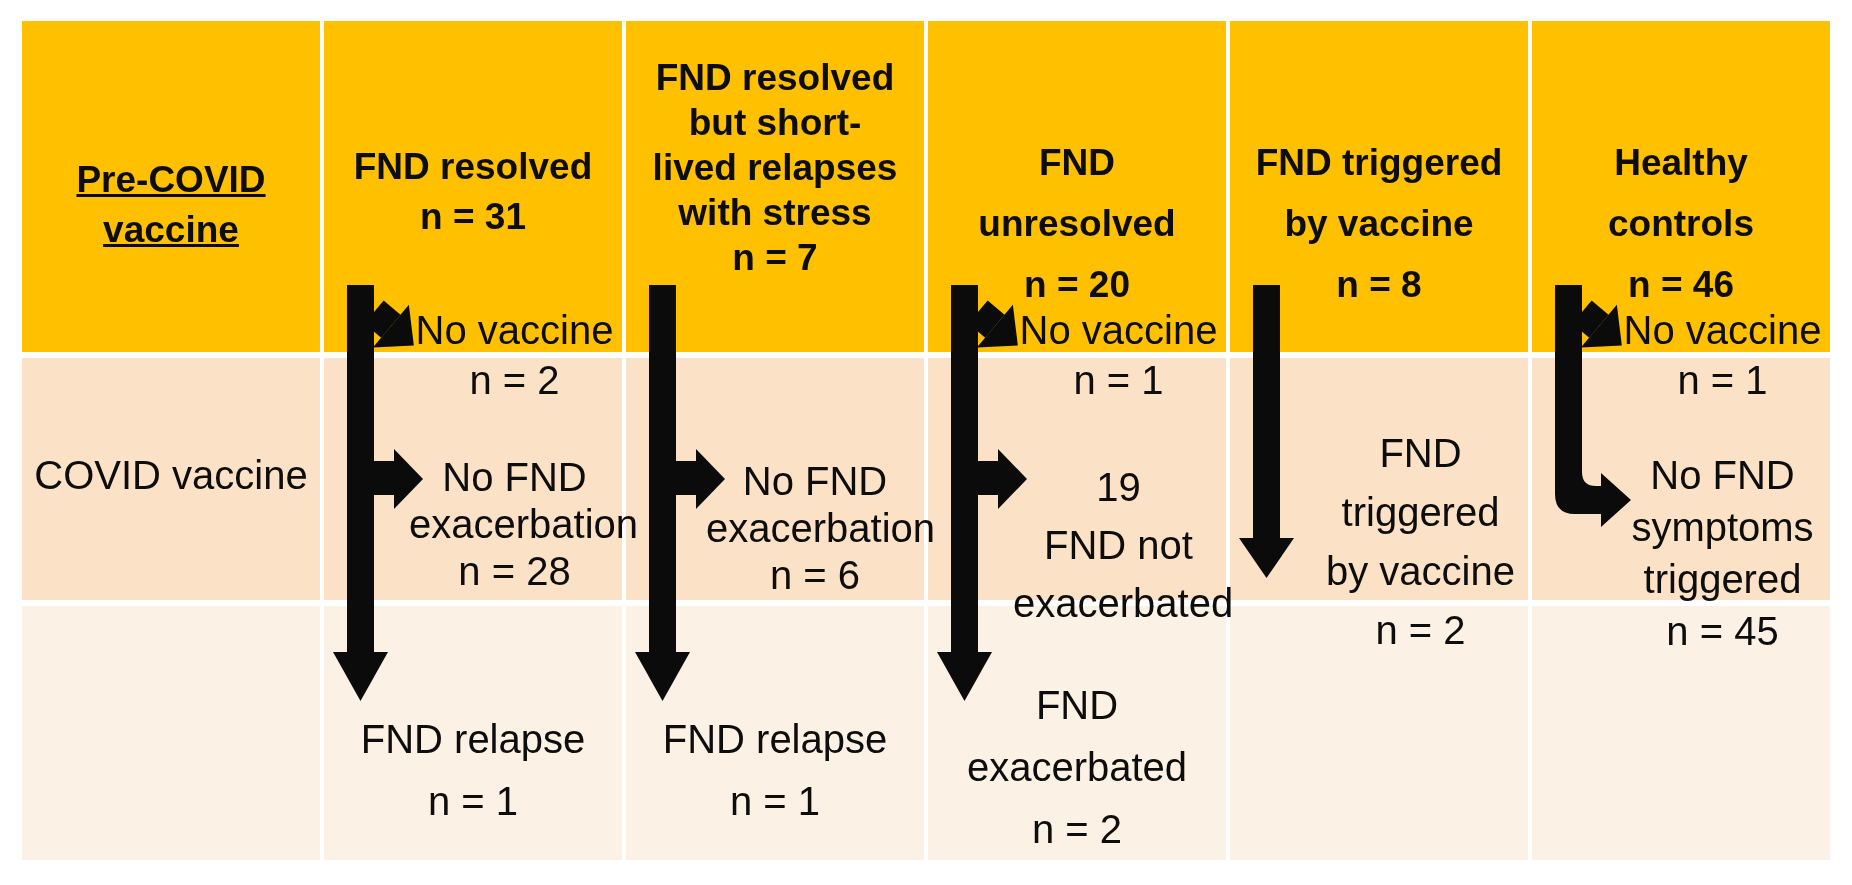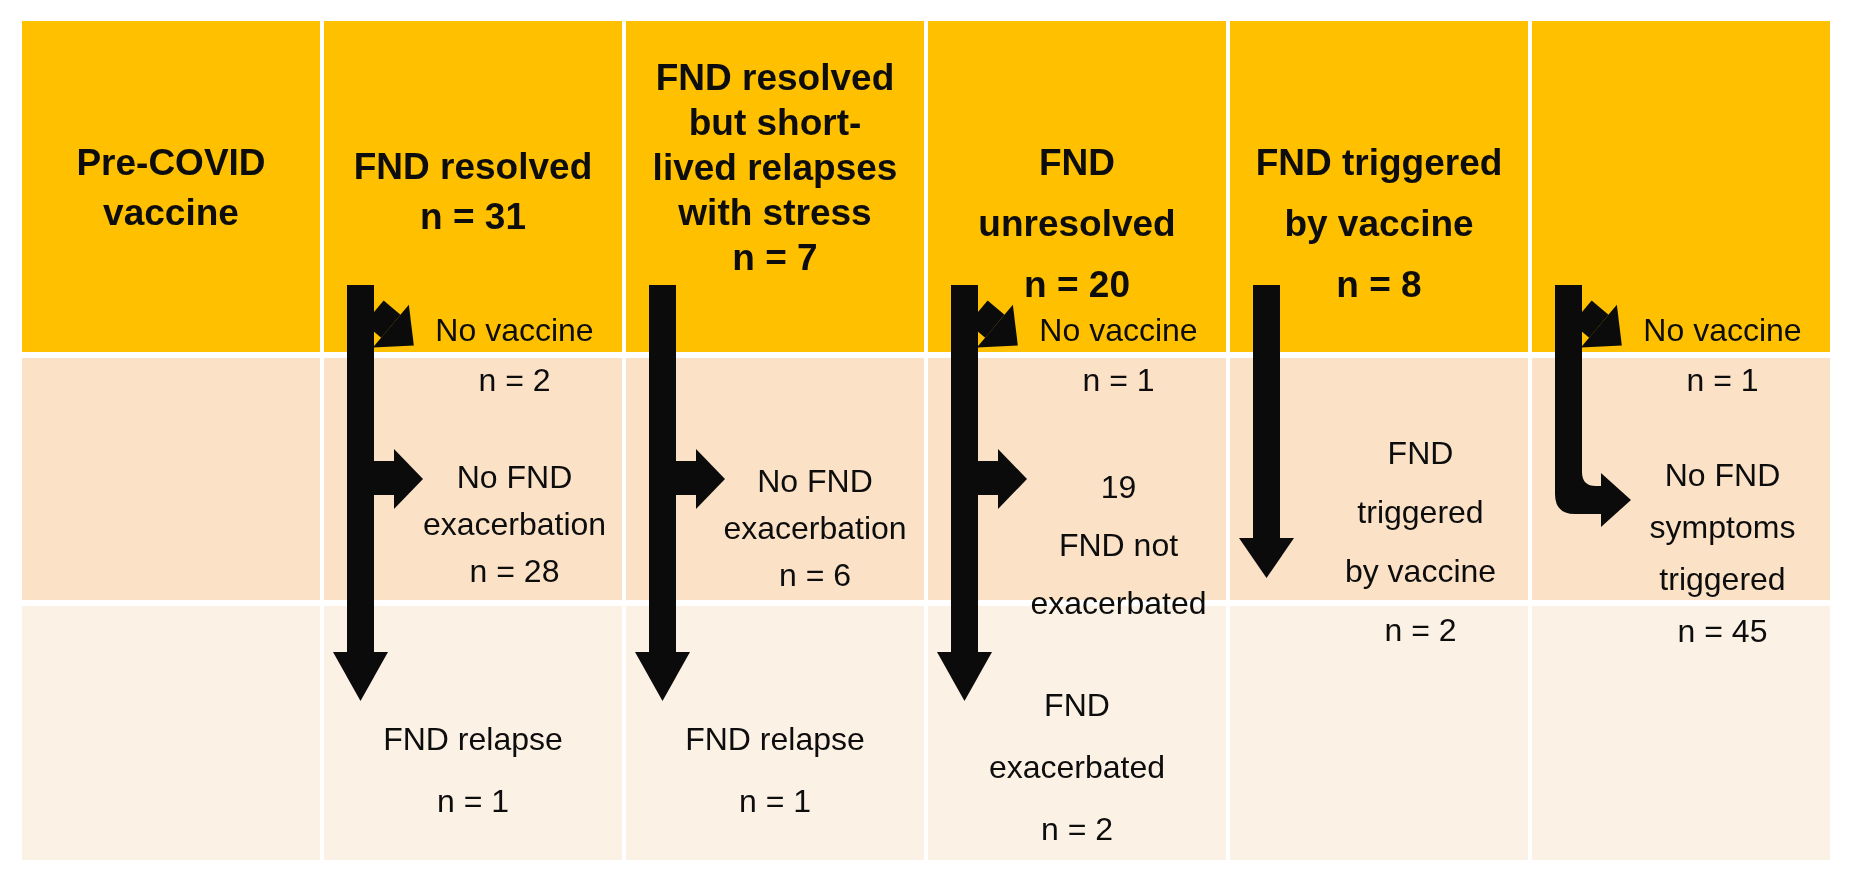--- a/index.html
+++ b/index.html
@@ -10,30 +10,30 @@
   
   .cell{position:absolute;width:298px;}
   .rowH{top:21px;height:331px;background:var(--header-bg,#FFC000);}
   .rowM{top:358px;height:242px;background:var(--row2-bg,#FBE2C7);}
   .rowB{top:606px;height:254px;background:var(--row3-bg,#FCF1E5);}
   .col0{left:22px;}.col1{left:324px;}.col2{left:626px;}
   .col3{left:928px;}.col4{left:1230px;}.col5{left:1532px;}
   
   .label{
     position:absolute;white-space:pre-line;text-align:center;
-    font-size:32px;line-height:50px;z-index:3;
+    font-size:40px;line-height:50px;z-index:3;
   }
   .hdr{font-size:37px;font-weight:bold;}
   .lh45{line-height:45px;}.lh47{line-height:47px;}.lh50{line-height:50px;}
   .lh52{line-height:52px;}.lh58{line-height:58px;}.lh59{line-height:59px;}
   .lh61{line-height:61px;}.lh62{line-height:62px;}
   .wcol{width:298px;}  
   .wbr{width:211px;}   
   
-  .p-h1{left:22px;top:138px;}
+  .p-h1{left:22px;top:155px;text-decoration:underline;}
   .p-h2{left:324px;top:142px;}
   .p-h3{left:626px;top:55px;}
   .p-h4{left:928px;top:132px;}
   .p-h5{left:1230px;top:132px;}
   .p-h6{left:1532px;top:132px;}
   .p-c1r2{left:22px;top:450px;}
   .p-c2b1{left:409px;top:305px;}
   .p-c2b2{left:409px;top:454px;}
   .p-c2bot{left:324px;top:708px;}
   .p-c3b2{left:706px;top:458px;width:218px;}
@@ -127,21 +127,25 @@
 but short-
 lived relapses
 with stress
 n = 7</div>
   <div class="label hdr wcol lh61 p-h4">FND
 unresolved
 n = 20</div>
   <div class="label hdr wcol lh61 p-h5">FND triggered
 by vaccine
 n = 8</div>
+  <div class="label hdr wcol lh61 p-h6">Healthy
+controls
+n = 46</div>
 
+  <div class="label wcol lh50 p-c1r2">COVID vaccine</div>
 
   <div class="label wbr lh50 p-c2b1">No vaccine
 n = 2</div>
   <div class="label wbr lh47 p-c2b2">No FND
 exacerbation
 n = 28</div>
   <div class="label wcol lh62 p-c2bot">FND relapse
 n = 1</div>
 
   <div class="label lh47 p-c3b2">No FND

